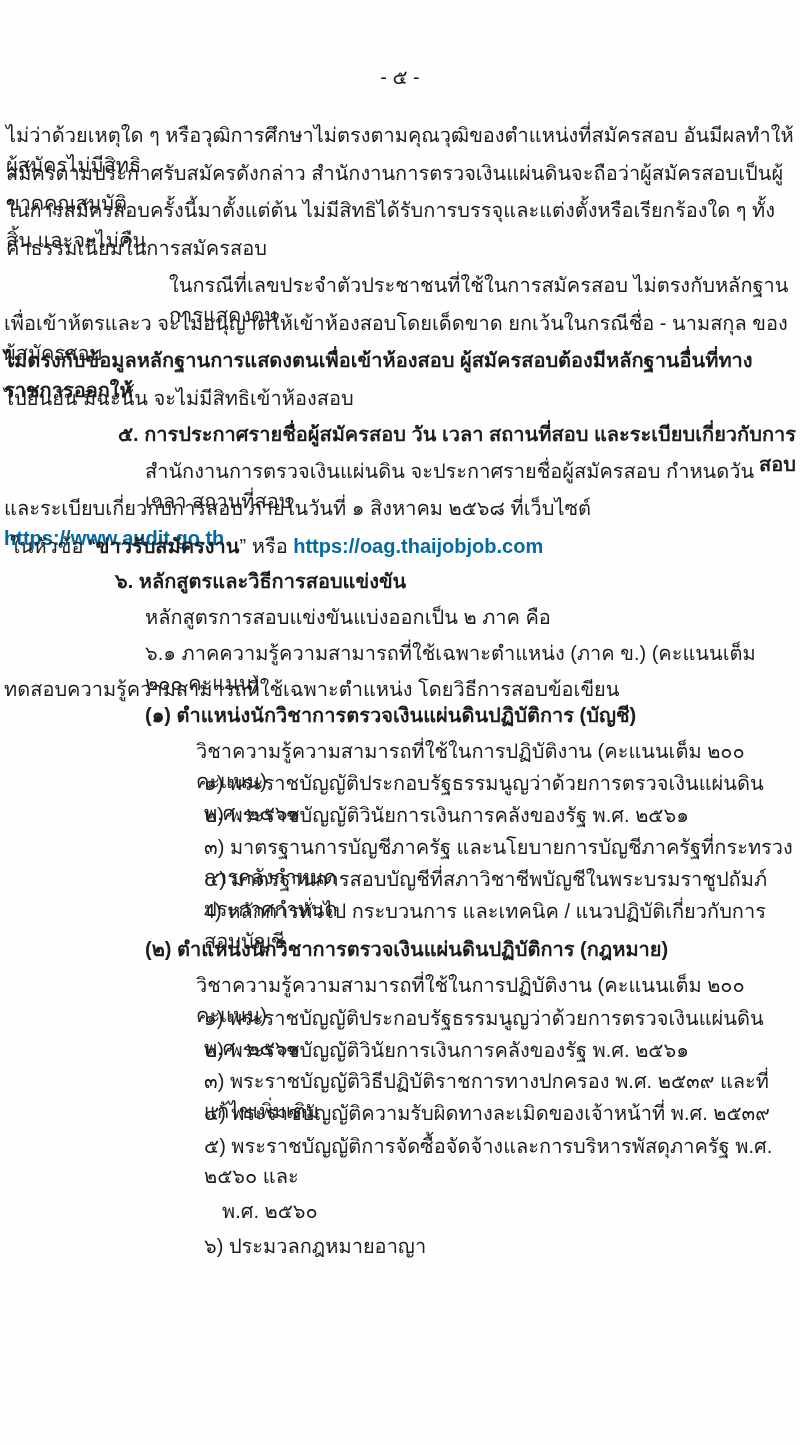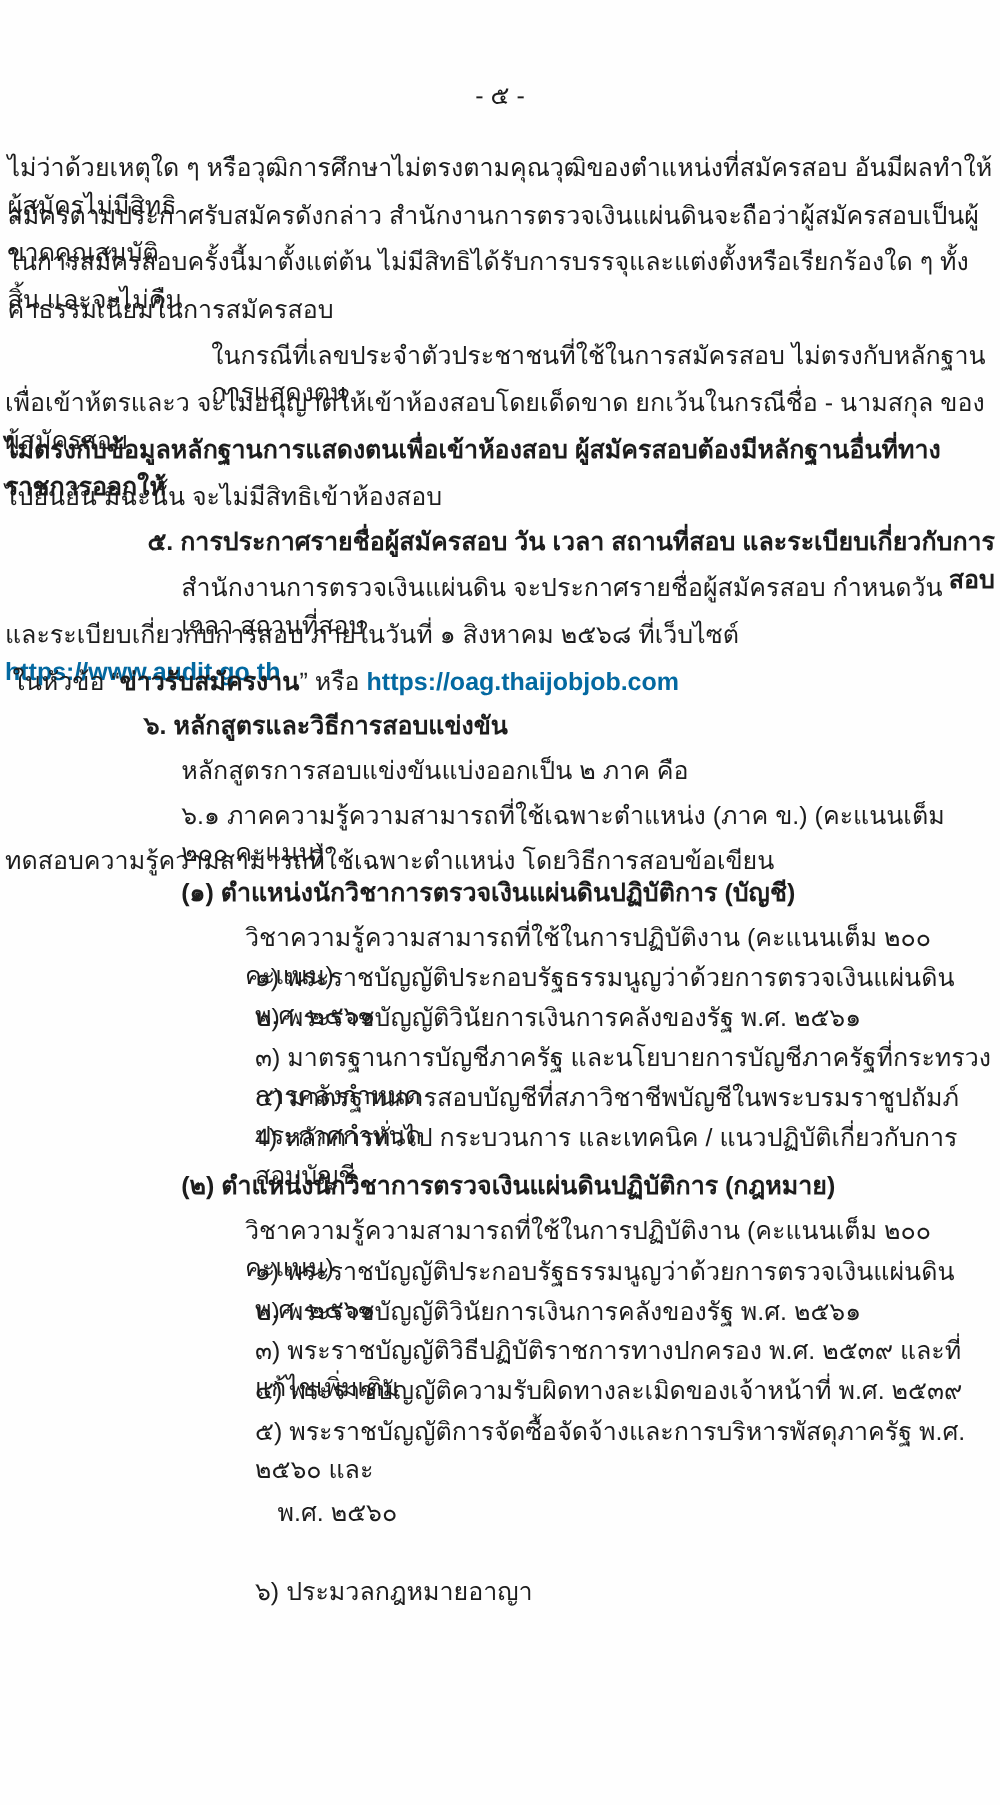--- a/index.html
+++ b/index.html
@@ -60,15 +60,15 @@
   <div class="doc-line" style="left:204px;top:896px;">4) หลักการทั่วไป กระบวนการ และเทคนิค / แนวปฏิบัติเกี่ยวกับการสอบบัญชี</div>
 
   <div class="doc-line bold" style="left:145px;top:934px;">(๒) ตำแหน่งนักวิชาการตรวจเงินแผ่นดินปฏิบัติการ (กฎหมาย)</div>
   <div class="doc-line" style="left:196px;top:970px;">วิชาความรู้ความสามารถที่ใช้ในการปฏิบัติงาน (คะแนนเต็ม ๒๐๐ คะแนน)</div>
   <div class="doc-line" style="left:204px;top:1003px;">๑) พระราชบัญญัติประกอบรัฐธรรมนูญว่าด้วยการตรวจเงินแผ่นดิน พ.ศ. ๒๕๖๑</div>
   <div class="doc-line" style="left:204px;top:1035px;">๒) พระราชบัญญัติวินัยการเงินการคลังของรัฐ พ.ศ. ๒๕๖๑</div>
   <div class="doc-line" style="left:204px;top:1066px;">๓) พระราชบัญญัติวิธีปฏิบัติราชการทางปกครอง พ.ศ. ๒๕๓๙ และที่แก้ไขเพิ่มเติม</div>
   <div class="doc-line" style="left:204px;top:1098px;">๔) พระราชบัญญัติความรับผิดทางละเมิดของเจ้าหน้าที่ พ.ศ. ๒๕๓๙</div>
   <div class="doc-line" style="left:204px;top:1131px;">๕) พระราชบัญญัติการจัดซื้อจัดจ้างและการบริหารพัสดุภาครัฐ พ.ศ. ๒๕๖๐ และ</div>
   <div class="doc-line" style="left:222px;top:1196px;">พ.ศ. ๒๕๖๐</div>
-  <div class="doc-line" style="left:204px;top:1231px;margin-top:28px;">๖) ประมวลกฎหมายอาญา</div>
+  <div class="doc-line" style="left:204px;top:1231px;">๖) ประมวลกฎหมายอาญา</div>
 
 </div>
 
 </body></html>

